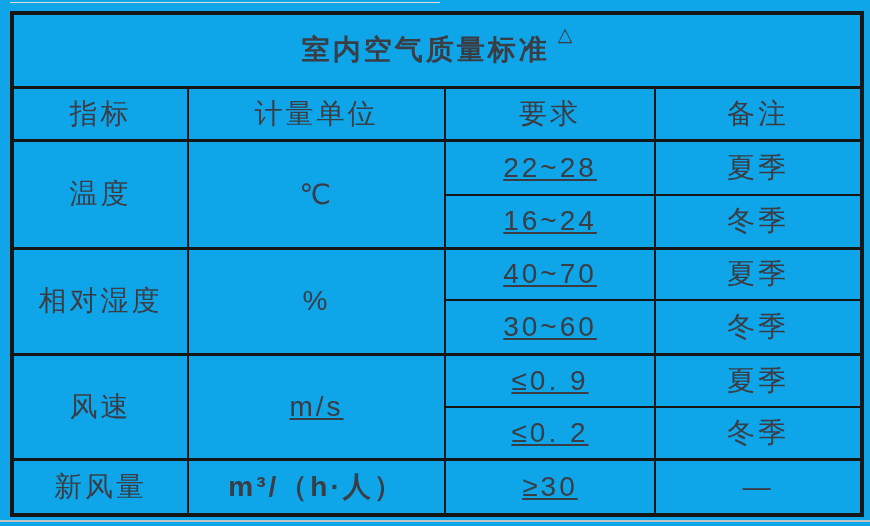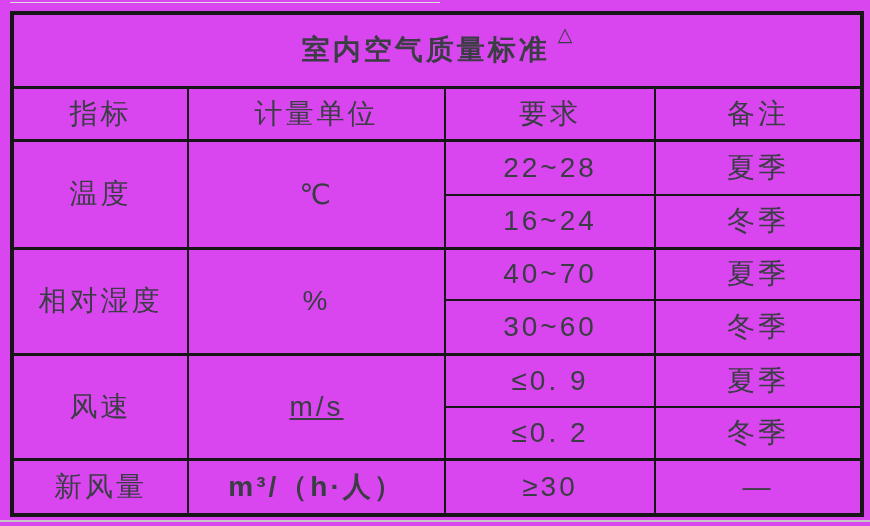--- a/index.html
+++ b/index.html
@@ -4,21 +4,21 @@
 <style>
   html, body {
     margin: 0;
     padding: 0;
     background: #ffffff;
   }
   .stage {
     position: relative;
     width: 870px;
     height: 526px;
-    background: #d946ef;
+    background: #0ea5e9;
     overflow: hidden;
     font-family: "Liberation Sans", "DejaVu Sans", sans-serif;
   }
   .scan-line-top {
     position: absolute;
     top: 2px;
     left: 10px;
     width: 430px;
     height: 1px;
     background: #dcdcdc;
@@ -65,21 +65,21 @@
     vertical-align: super;
     position: relative;
     top: -8px;
     margin-left: 8px;
     letter-spacing: 0;
   }
   td.unit-celsius { font-size: 33px; letter-spacing: 0; }
   td.unit-percent { font-size: 30px; letter-spacing: 0; }
   td.unit-ms      { font-size: 27px; letter-spacing: 1px; text-decoration: underline; }
   td.unit-m3      { font-size: 25px; letter-spacing: 0; font-weight: bold; }
-  td.req          { letter-spacing: 1px; }
+  td.req          { letter-spacing: 1px; text-decoration: underline; }
 </style>
 </head>
 <body>
 
 <div class="stage">
   <div class="scan-line-top"></div>
   <div class="scan-line-bottom"></div>
 
   <table class="aq">
     <colgroup>

